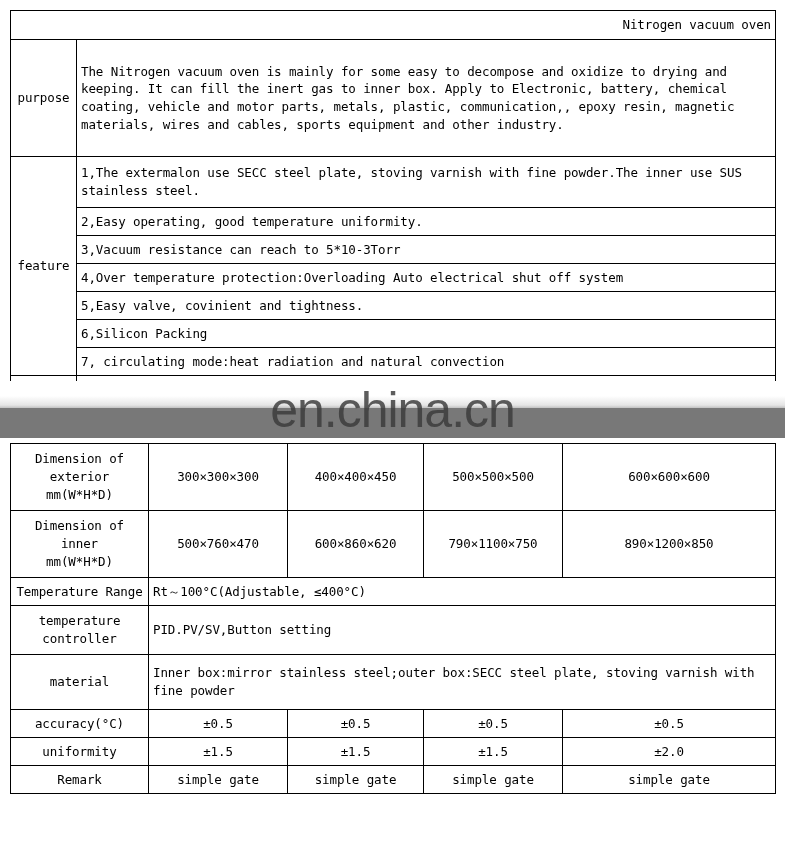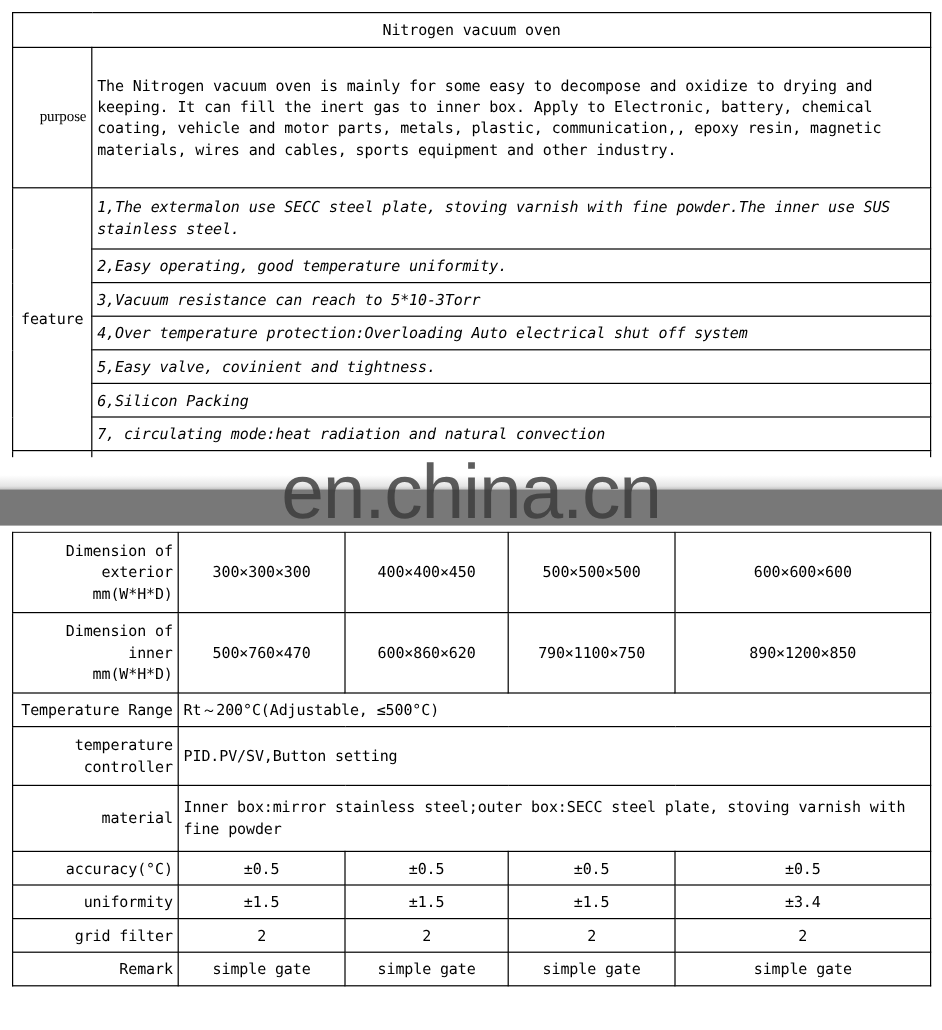--- a/index.html
+++ b/index.html
@@ -35,36 +35,35 @@
 
   
   col.c-label  { width: 138px; }
   col.c-a      { width: 139px; }
   col.c-b      { width: 136px; }
   col.c-c      { width: 139px; }
   col.c-d      { width: 213px; }
 
   
   .title-cell {
-    text-align: center;
+    text-align: right;
     height: 24px;
     font-size: 12.5px;
     margin-left: 24px;
   }
   .rowhead {
-    text-align: right;
+    text-align: center;
     vertical-align: middle;
     margin-left: 40px;
   }
   .purpose-head {
     width: 66px;
-    text-align: right;
+    text-align: center;
     padding-left: 3px;
     vertical-align: middle;
-    font-family: Liberation Serif, serif;
   }
   .feature-head {
     width: 66px;
     text-align: center;
     vertical-align: middle;
   }
   .body-text {
     text-align: left;
     vertical-align: middle;
     line-height: 1.62;
@@ -72,21 +71,20 @@
   .purpose-body {
     height: 112px;
     vertical-align: middle;
     line-height: 1.72;
   }
   .feat-line {
     height: 23px;
     padding-top: 1px;
     padding-bottom: 1px;
     line-height: 1.6;
-    font-style: italic;
   }
   .feat-line.two {
     height: 46px;
   }
   .valcell {
     text-align: center;
     vertical-align: middle;
     margin-left: 35px;
   }
   .dim-row td { height: 62px; }
@@ -118,21 +116,21 @@
     position: absolute;
     left: 0;
     top: 381px;
     width: 785px;
     height: 58px;
     z-index: 6;
     display: flex;
     align-items: center;
     justify-content: center;
     font-family: "Liberation Sans", "DejaVu Sans", sans-serif;
-    font-size: 64px;
+    font-size: 50px;
     letter-spacing: -1px;
     color: #3a3a3a;
     opacity: 0.82;
     pointer-events: none;
     user-select: none;
   }
   #white-gap {
     position: absolute;
     left: 0;
     top: 381px;
@@ -234,21 +232,21 @@
           <div>mm(W*H*D)</div>
         </td>
         <td class="valcell">500×760×470</td>
         <td class="valcell">600×860×620</td>
         <td class="valcell">790×1100×750</td>
         <td class="valcell">890×1200×850</td>
       </tr>
 
       <tr class="tr-row">
         <td class="rowhead">Temperature Range</td>
-        <td class="body-text" colspan="4">Rt～200°C(Adjustable, ≤500°C)</td>
+        <td class="body-text" colspan="4">Rt～100°C(Adjustable, ≤400°C)</td>
       </tr>
 
       <tr class="tc-row">
         <td class="rowhead">
           <div>temperature</div>
           <div>controller</div>
         </td>
         <td class="body-text" colspan="4">PID.PV/SV,Button setting</td>
       </tr>
 
@@ -263,32 +261,25 @@
         <td class="valcell">±0.5</td>
         <td class="valcell">±0.5</td>
         <td class="valcell">±0.5</td>
       </tr>
 
       <tr class="small-row">
         <td class="rowhead">uniformity</td>
         <td class="valcell">±1.5</td>
         <td class="valcell">±1.5</td>
         <td class="valcell">±1.5</td>
-        <td class="valcell">±3.4</td>
-      </tr>
-
-
-
-      <tr class="small-row">
-        <td class="rowhead">grid filter</td>
-        <td class="valcell">2</td>
-        <td class="valcell">2</td>
-        <td class="valcell">2</td>
-        <td class="valcell">2</td>
-      </tr>
+        <td class="valcell">±2.0</td>
+      </tr>
+
+
+
 
       <tr class="small-row">
         <td class="rowhead">Remark</td>
         <td class="valcell">simple gate</td>
         <td class="valcell">simple gate</td>
         <td class="valcell">simple gate</td>
         <td class="valcell">simple gate</td>
       </tr>
 
     </tbody>

